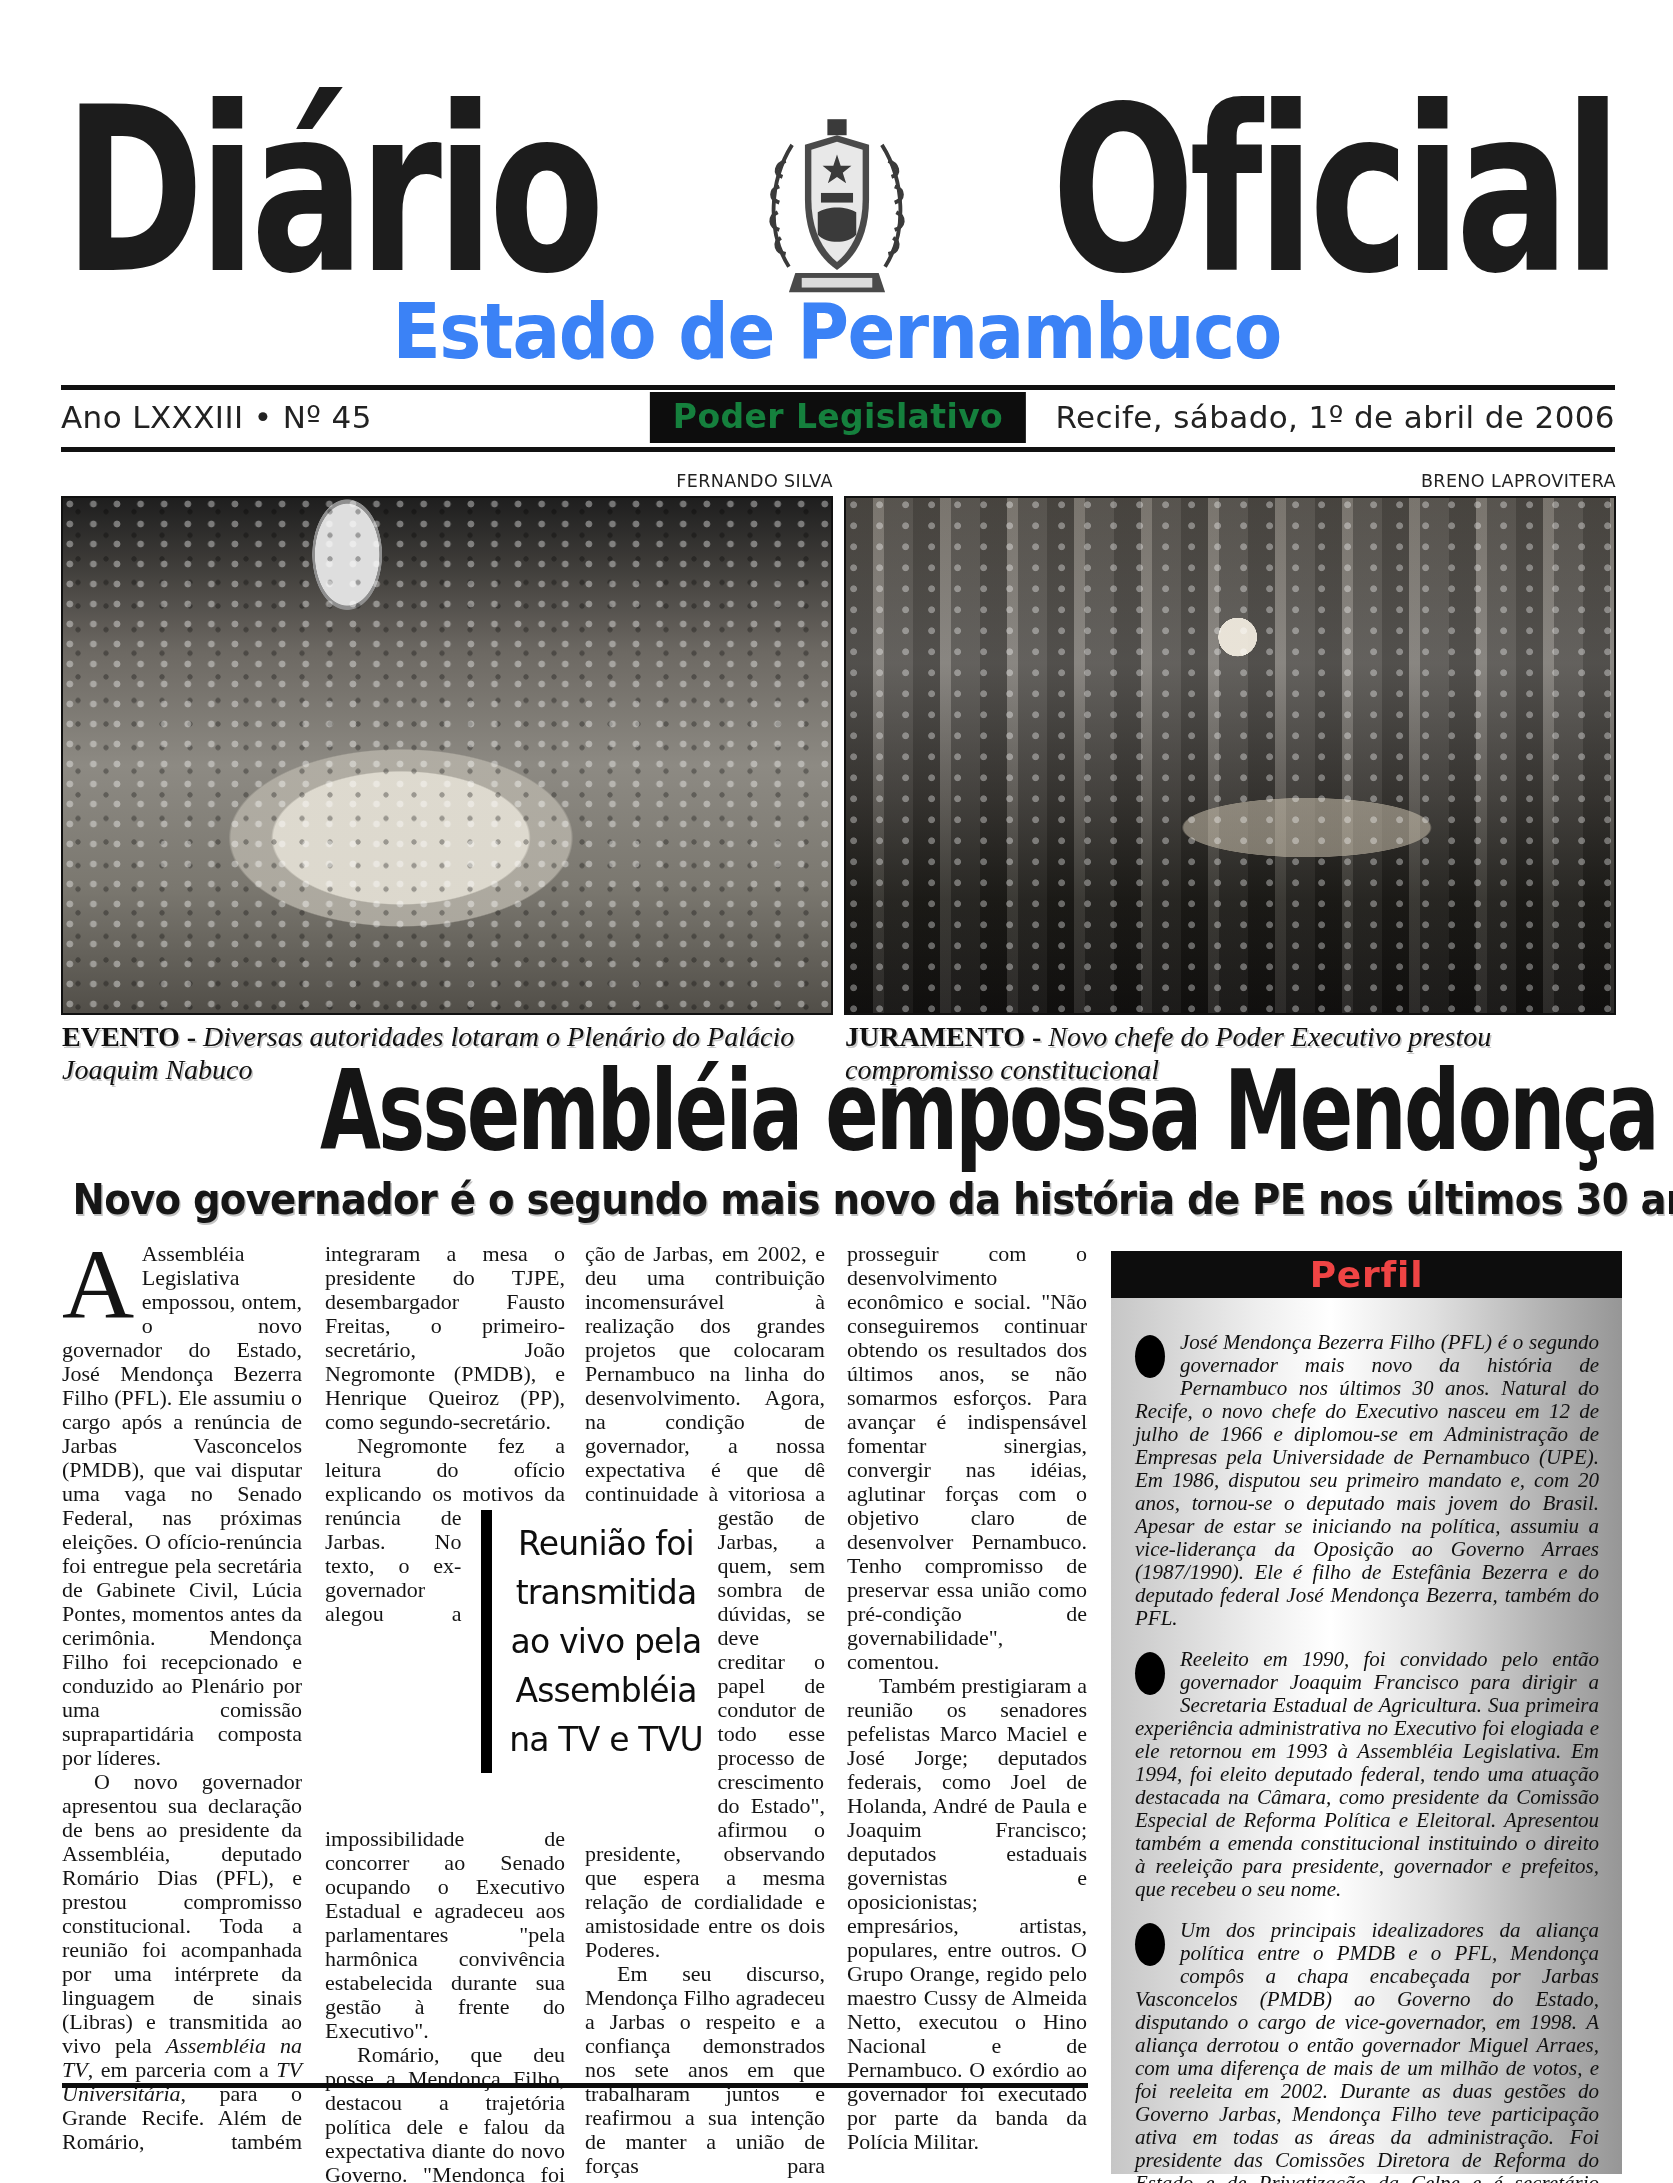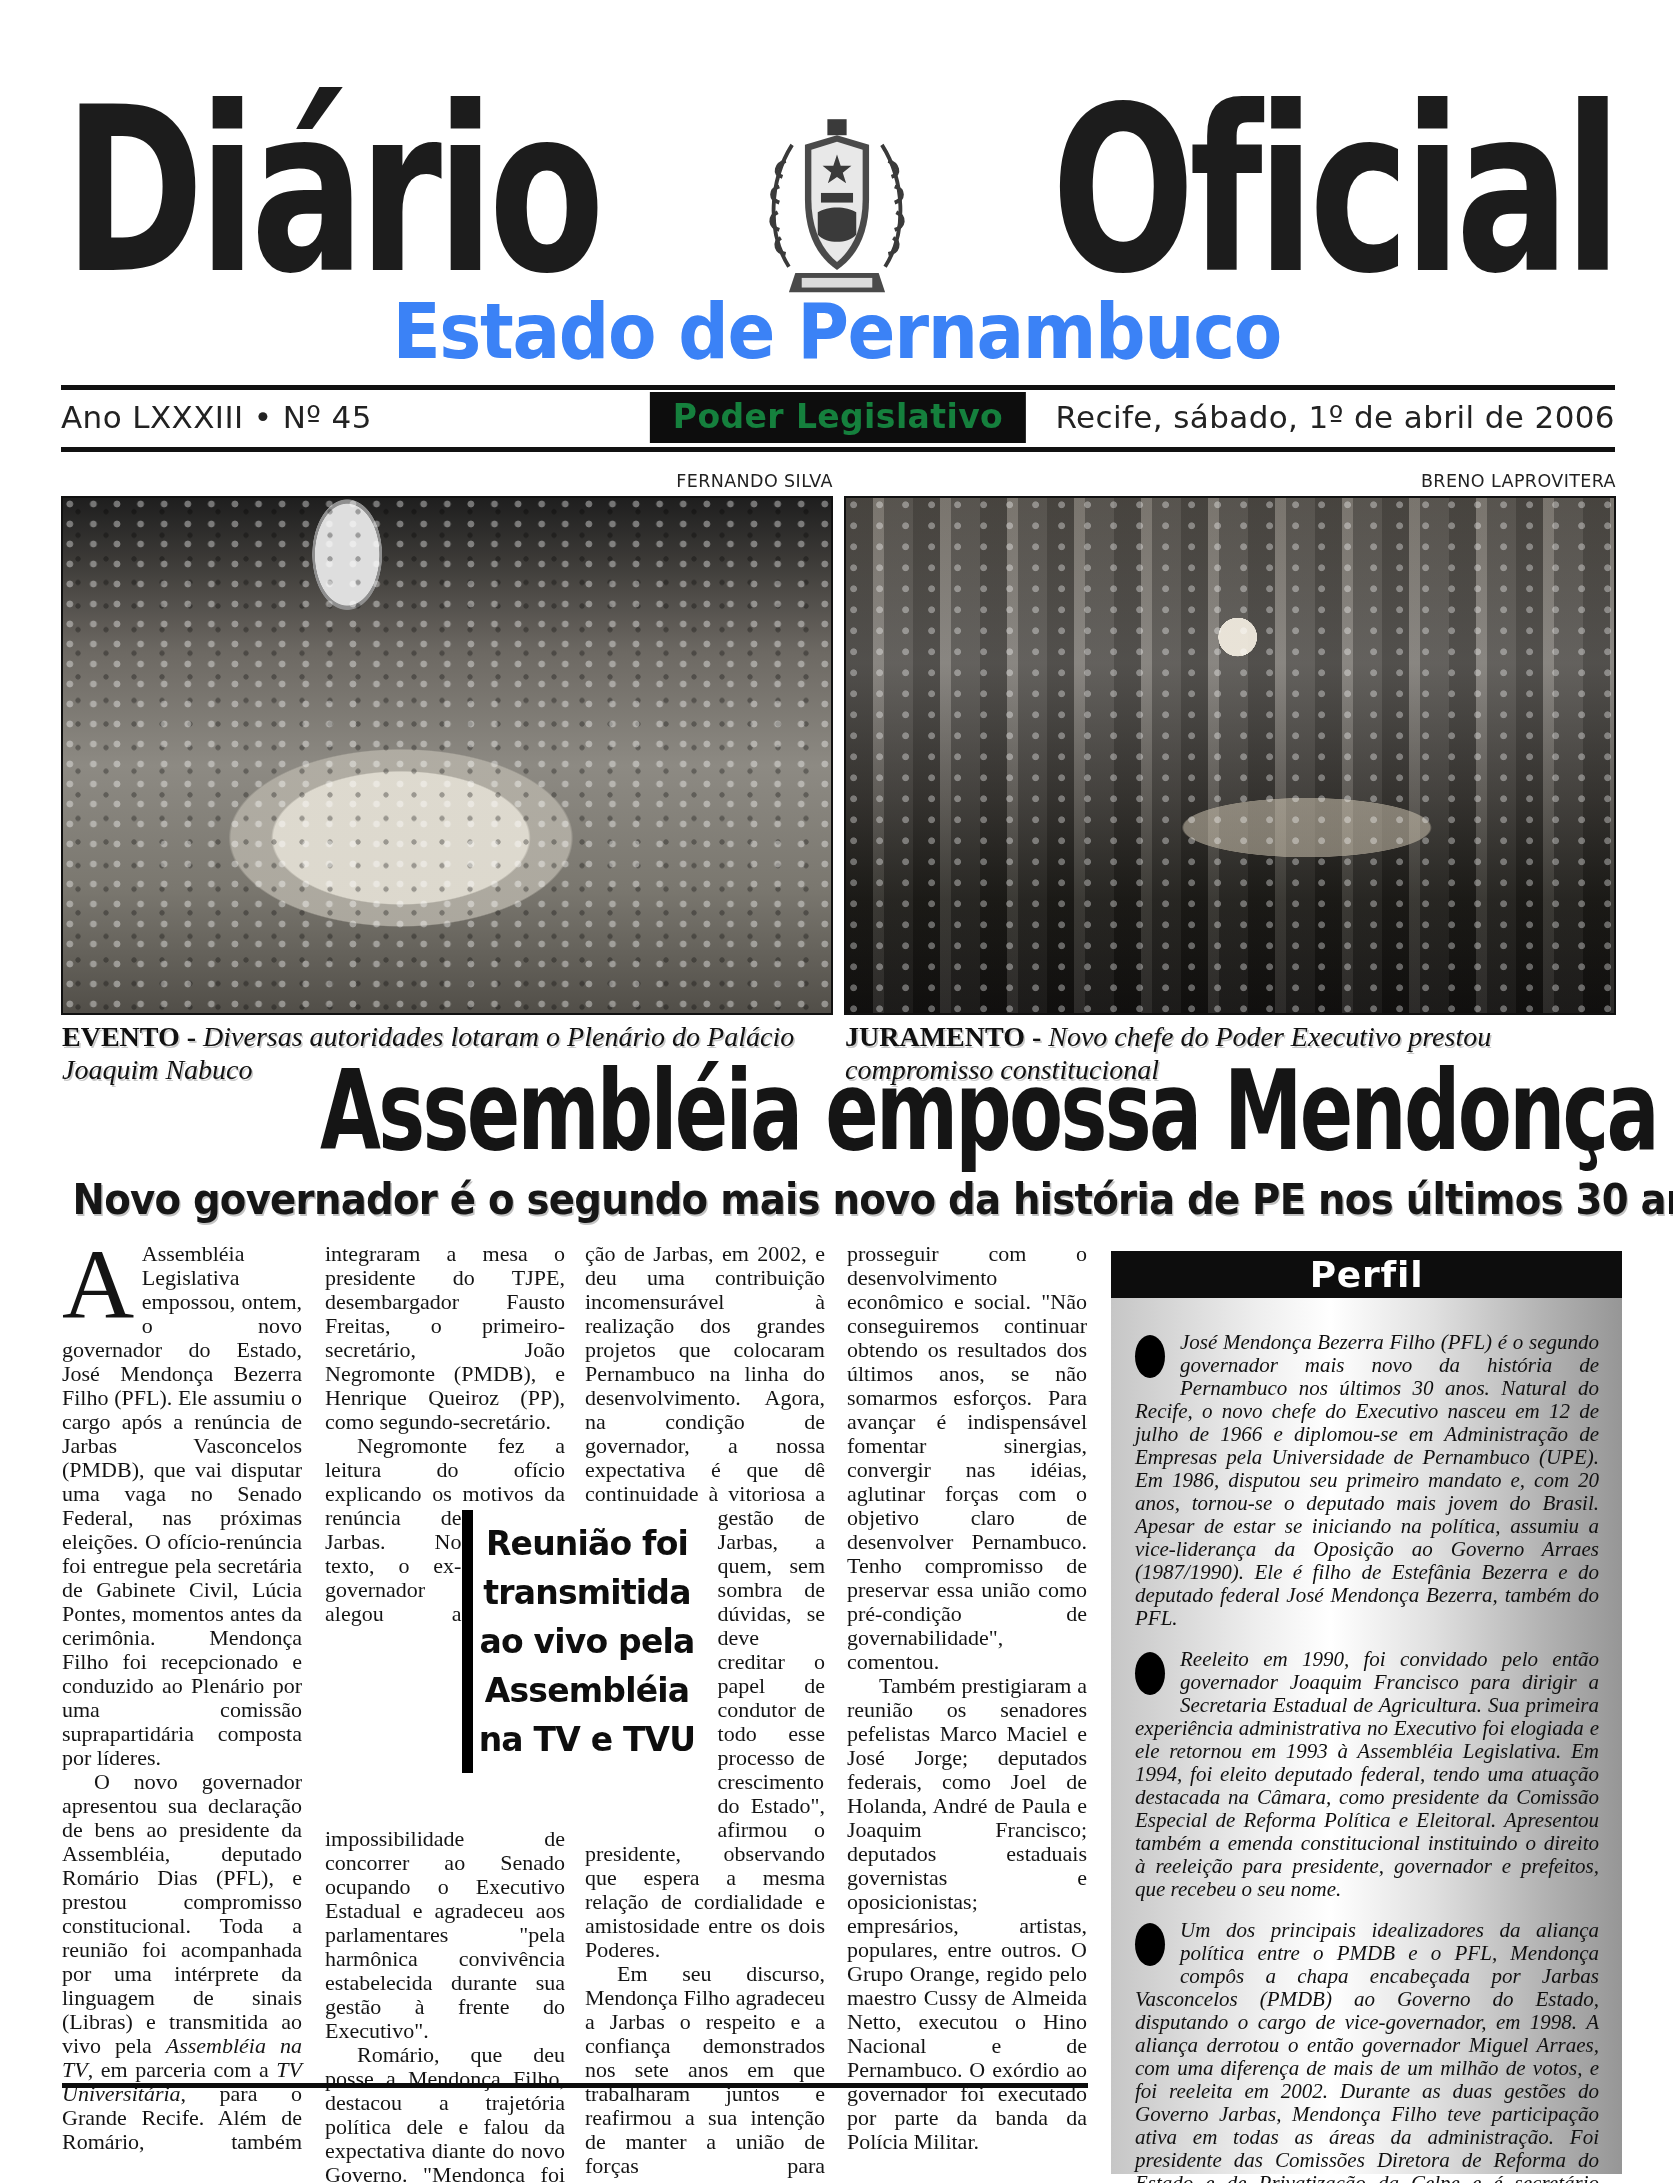--- a/index.html
+++ b/index.html
@@ -60,30 +60,30 @@
     text-align:justify;color:#141414;hyphens:auto;}
   #col1{left:62px;} #col2{left:325px;} #col3{left:585px;} #col4{left:847px;}
   .col p{margin:0;}
   .col p.indent{text-indent:32px;}
   .col p.cont{text-align-last:justify;}
   .dropcap{float:left;font-size:100px;line-height:76px;padding:4.6px 7.6px 0 0;font-weight:400;}
   .pq-gap-right{float:right;width:99px;height:321px;margin-left:4.6px;}
   .pq-gap-left{float:left;width:128px;height:322px;margin-right:4.6px;}
   #bottom-rule{position:absolute;left:62px;top:2083px;width:1026px;height:5.3px;background:#0c0c0c;}
   
-  #pull-quote{position:absolute;left:462px;top:1510px;width:228px;height:263px;
+  #pull-quote{position:absolute;left:481px;top:1510px;width:228px;height:263px;
     border-left:11.4px solid #000;display:flex;align-items:center;justify-content:center;
-    font-family:"DejaVu Sans",sans-serif;font-weight:bold;font-size:33px;line-height:49px;
+    font-family:"DejaVu Sans",sans-serif;font-weight:normal;font-size:33px;line-height:49px;
     text-align:center;color:#0e0e0e;letter-spacing:-0.8px;}
   
   #perfil{position:absolute;left:1111px;top:1251px;width:511px;height:923px;
     background:linear-gradient(90deg,#c6c6c6 0%,#ededed 28%,#ffffff 43%,#e0e0e0 63%,#b2b2b2 85%,#969696 100%);
     box-sizing:border-box;}
   #perfil-titlebar{height:47px;background:#0d0d0d;display:flex;align-items:center;justify-content:center;}
-  #perfil-title{font-family:"DejaVu Sans",sans-serif;font-weight:bold;font-size:36px;color:#ffffff;letter-spacing:0.8px;}
+  #perfil-title{font-family:"DejaVu Sans",sans-serif;font-weight:bold;font-size:36px;color:#ef4444;letter-spacing:0.8px;}
   #perfil-body{padding:21px 23px 0 24px;overflow:hidden;}
   .perfil-item{margin:12px 0 18px 0;font-style:italic;font-size:21px;line-height:23px;
     text-align:justify;color:#101010;}
   .bullet{float:left;width:30px;height:43px;background:#000;border-radius:50%;margin:3.8px 15px 3px 0;}
 </style>
 </head>
 <body>
 
 <div id="page">
 

